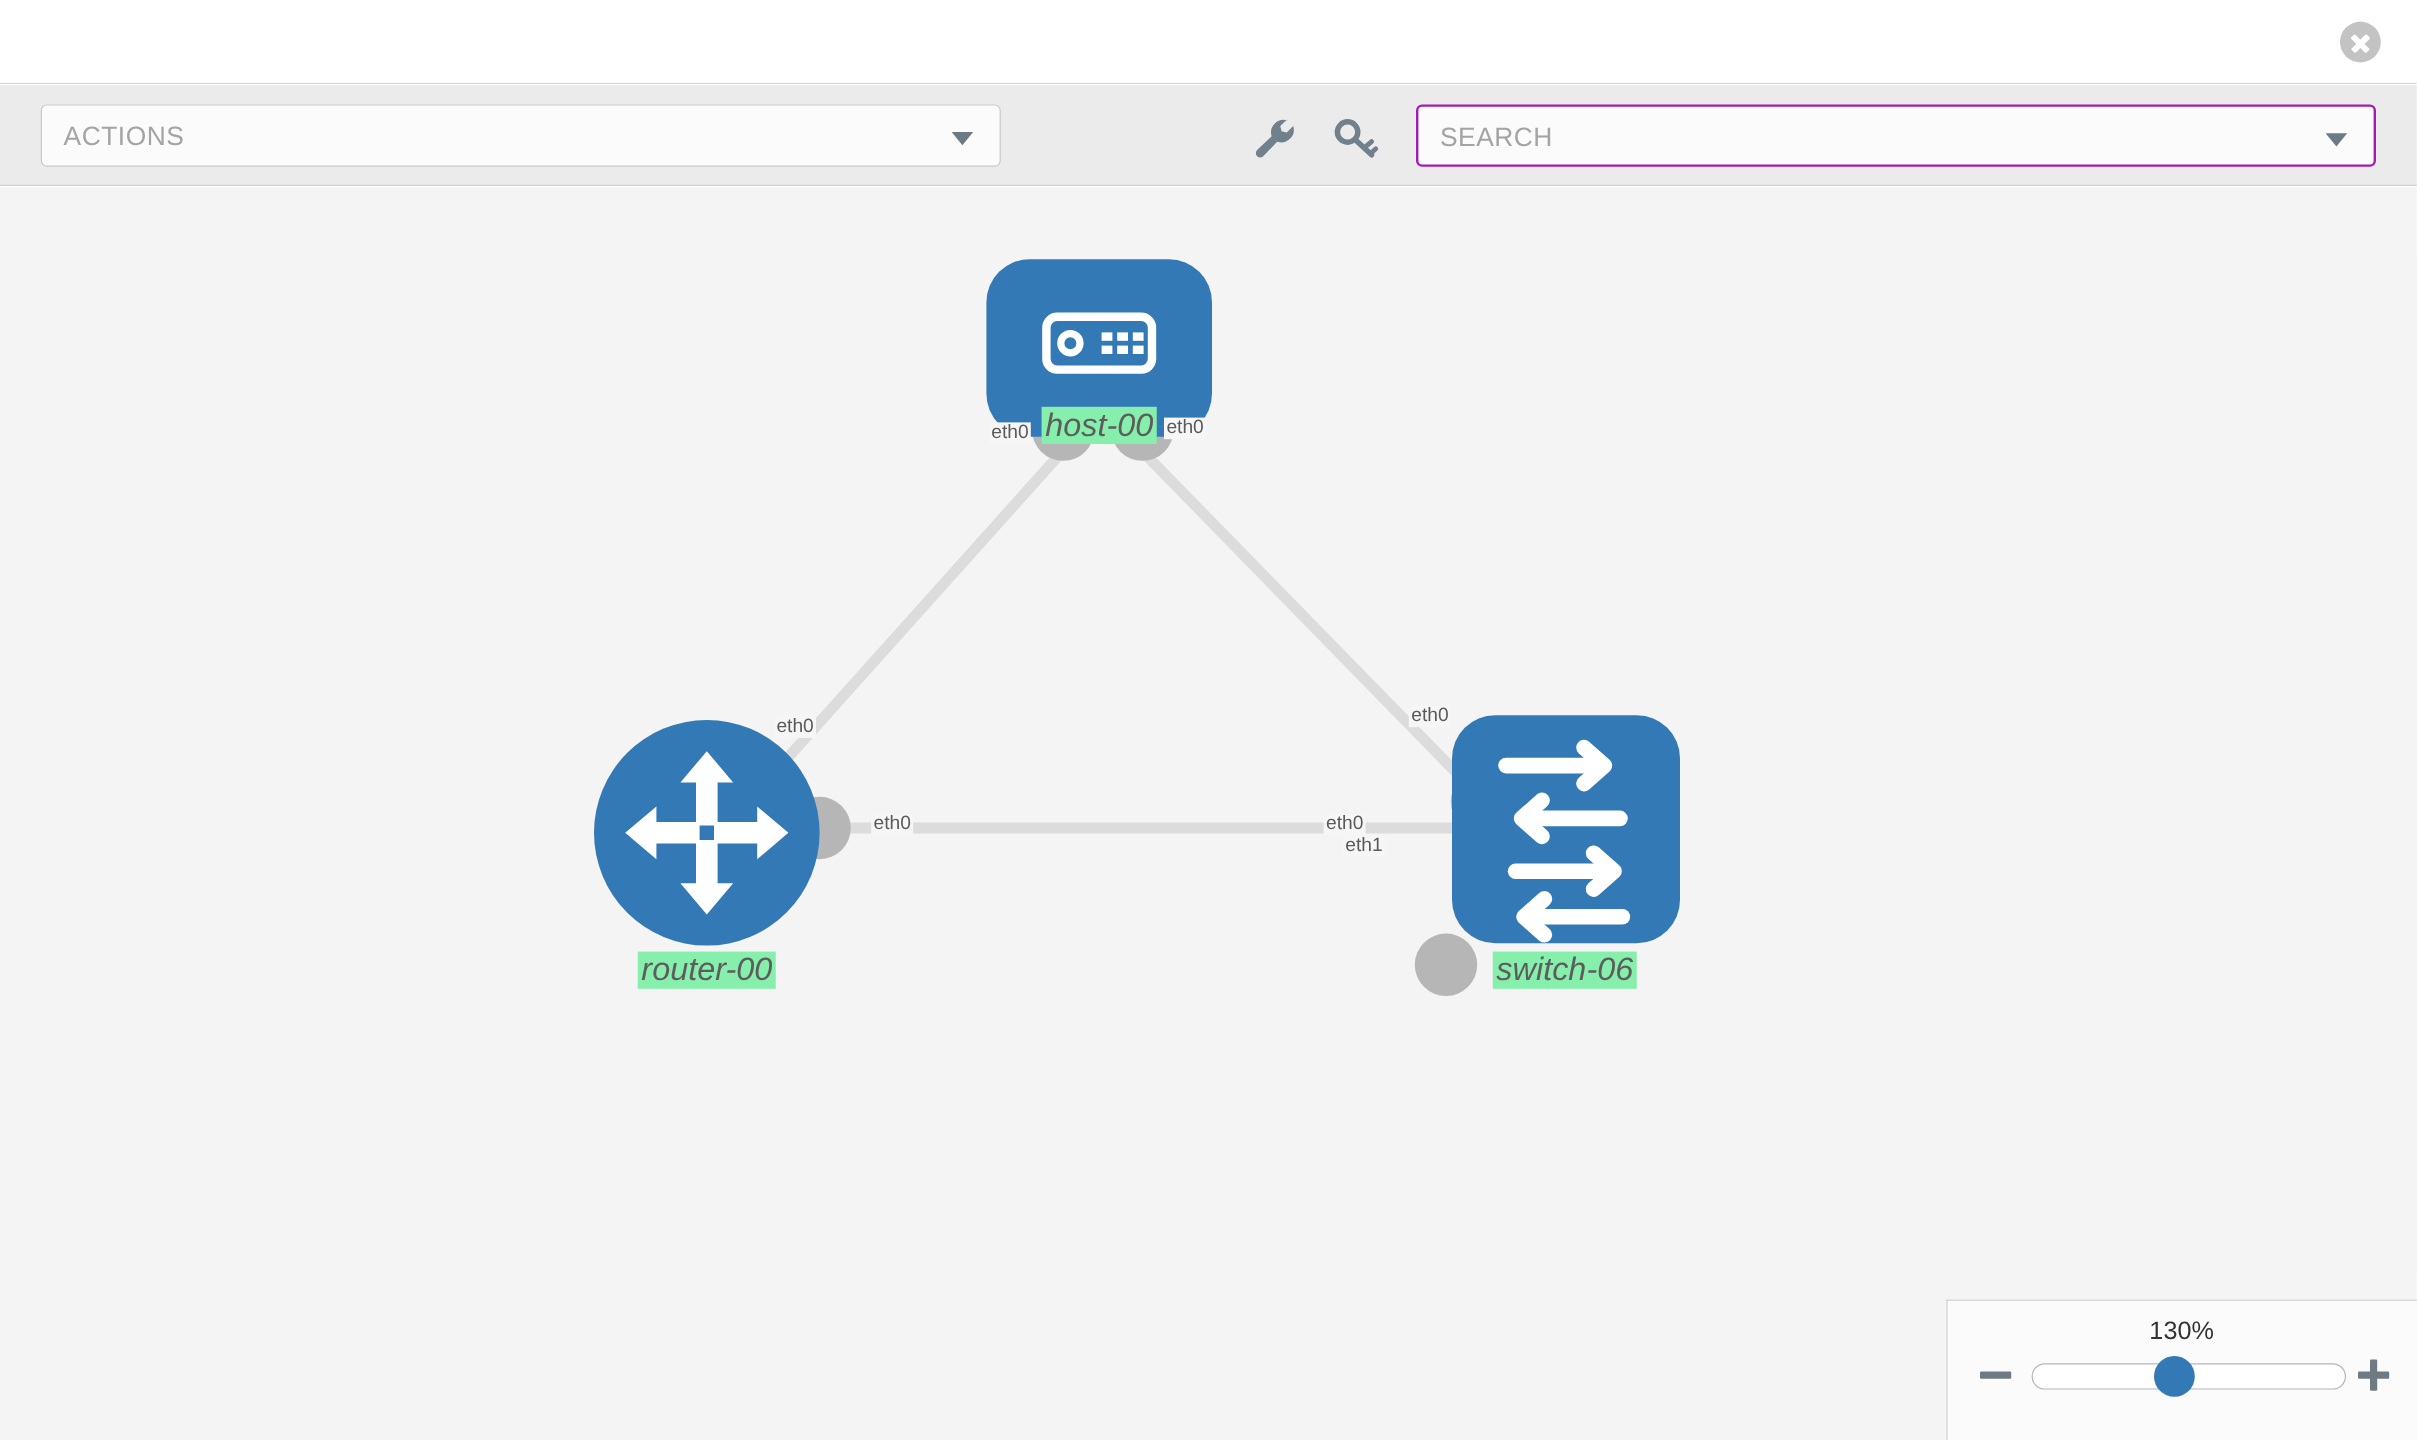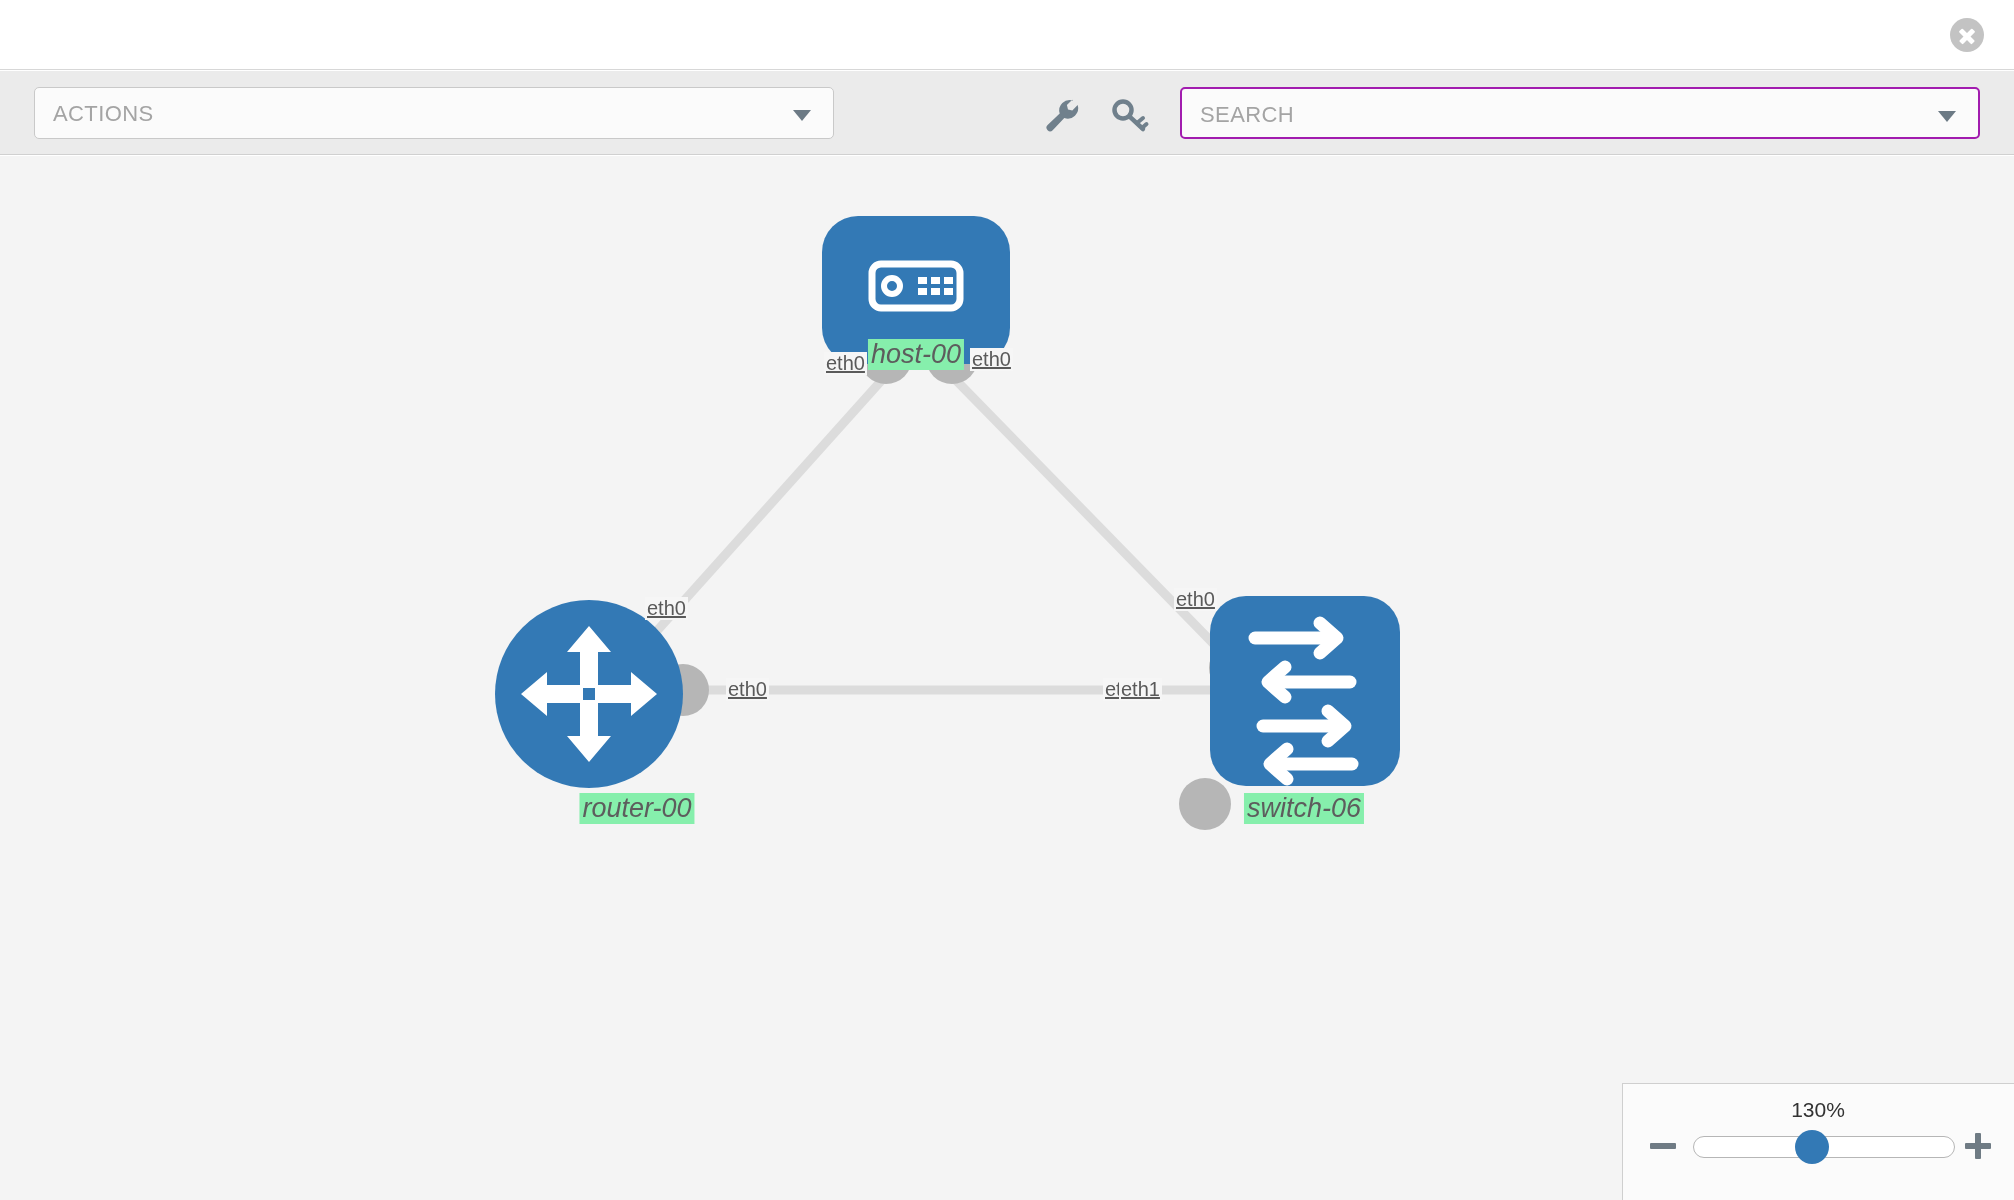--- a/index.html
+++ b/index.html
@@ -134,26 +134,25 @@
     font-size: 27px;
     color: #5d5d5d;
     background: #86efac;
     padding: 0 3px;
     white-space: nowrap;
     transform: translateX(-50%);
     font-style: italic;
   }
   .edge-label {
     position: absolute;
-    font-size: 20px;
+    font-size: 16px;
     color: #5a5a5a;
     background: #f6f6f6;
     padding: 0 2px;
     white-space: nowrap;
-    text-decoration: underline;
   }
 
   
   .zoom-control {
     position: absolute;
     left: 1622px;
     top: 1083px;
     width: 392px;
     height: 117px;
     background: #fbfbfb;
@@ -297,32 +296,32 @@
         <path d="M1285 511 l-17 15 17 15"></path>
         <path d="M1263 570 h80"></path>
         <path d="M1328 555 l17 15 -17 15"></path>
         <path d="M1352 608 h-80"></path>
         <path d="M1287 593 l-17 15 17 15"></path>
       </g>
     </g>
   </svg>
 
   <div class="node-label" style="left:916px; top:183px;">host-00</div>
-  <div class="node-label" style="left:589px; top:637px;margin-left:48px;">router-00</div>
+  <div class="node-label" style="left:589px; top:637px;">router-00</div>
   <div class="node-label" style="left:1304px; top:637px;">switch-06</div>
 
   <div class="edge-label" style="left:824px; top:196px;">eth0</div>
   <div class="edge-label" style="left:970px; top:192px;">eth0</div>
 
   <div class="edge-label" style="left:645px; top:441px;">eth0</div>
   <div class="edge-label" style="left:1174px; top:432px;">eth0</div>
 
   <div class="edge-label" style="left:726px; top:522px;">eth0</div>
   <div class="edge-label" style="left:1103px; top:522px;">eth0</div>
-  <div class="edge-label" style="left:1119px; top:522px;text-align:center;">eth1</div>
+  <div class="edge-label" style="left:1119px; top:540px;text-align:center;">eth1</div>
 
 </div>
 
 <div class="zoom-control">
   <div class="zoom-value">130%</div>
 
   <div class="zoom-minus">
     <span class="h"></span>
   </div>
 

